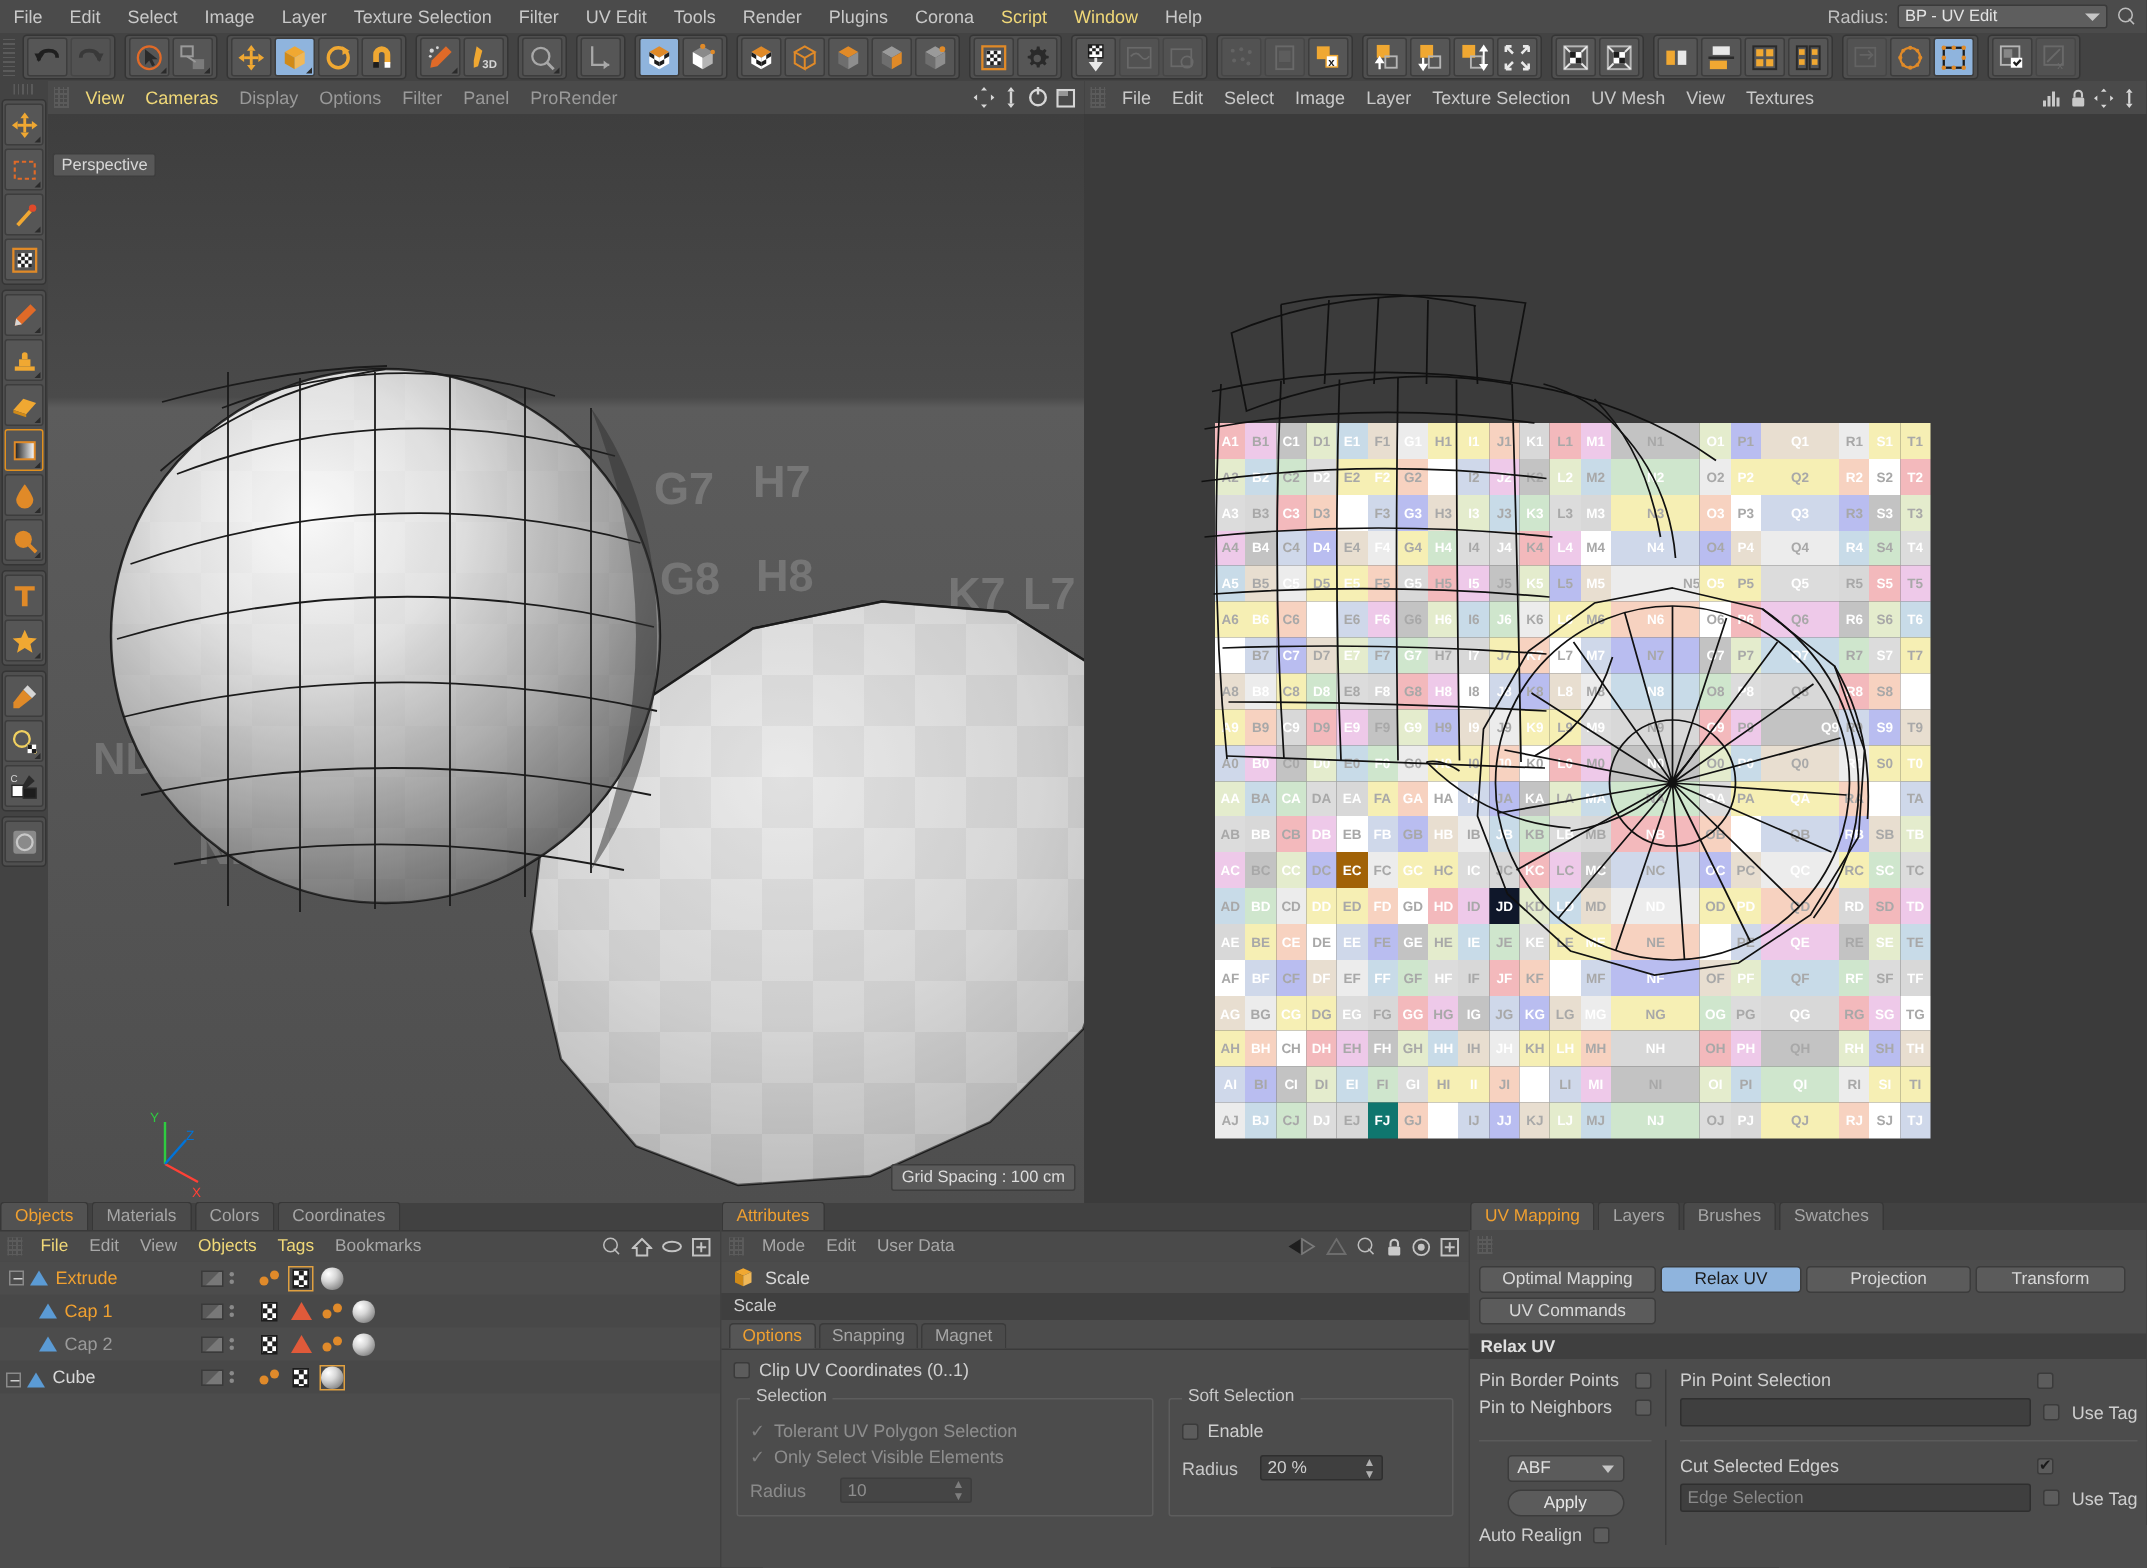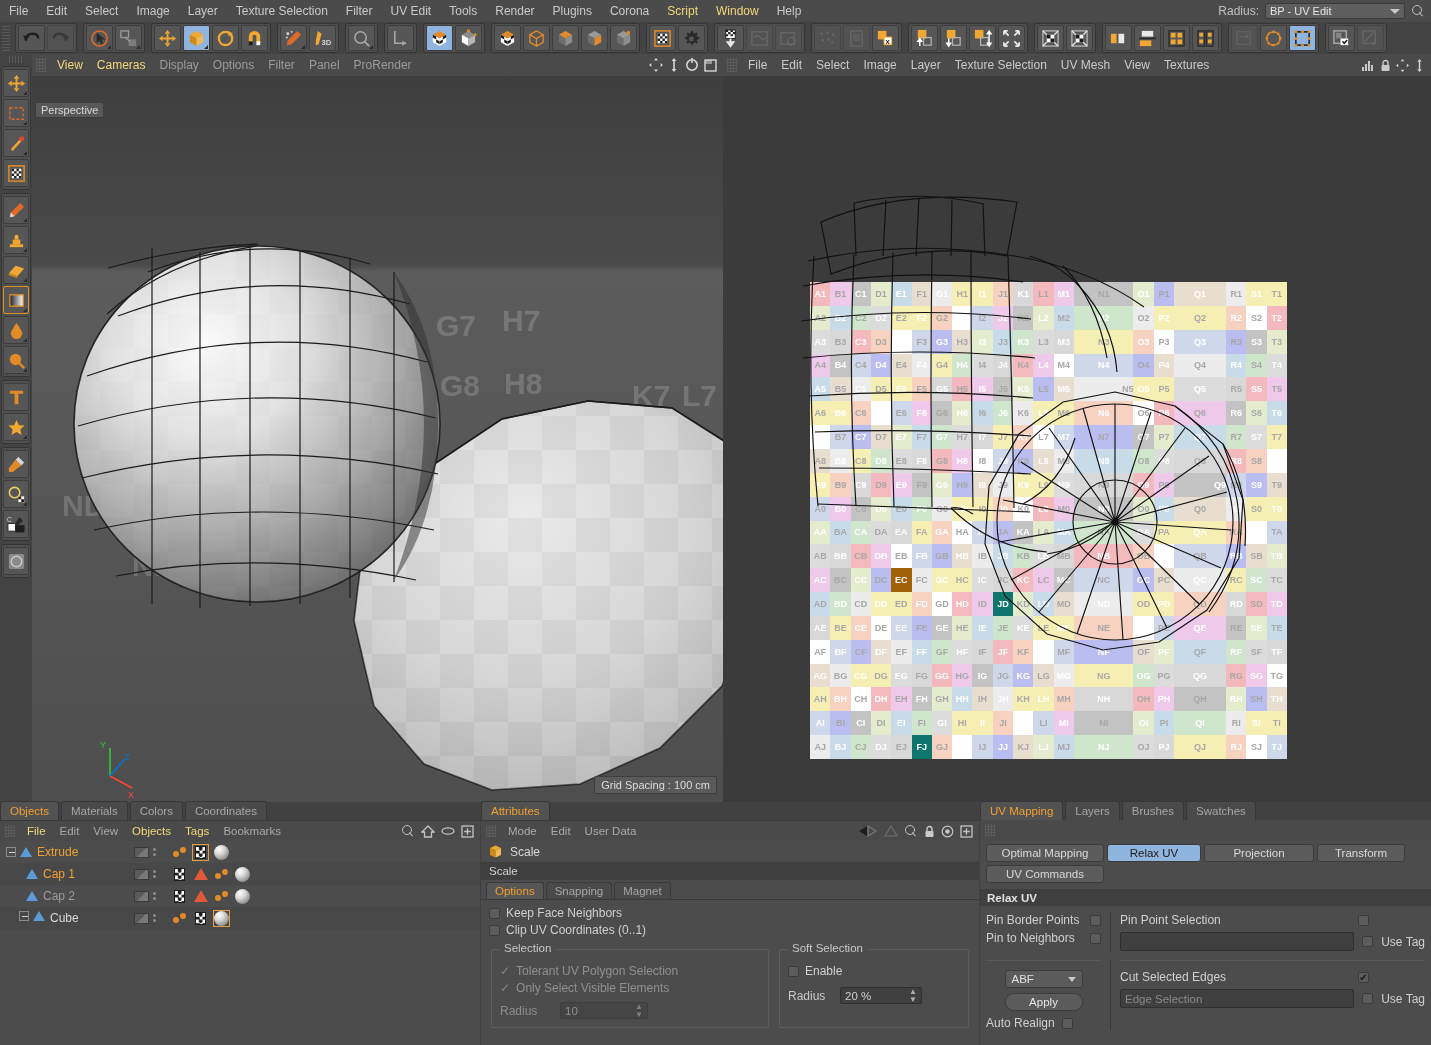--- a/index.html
+++ b/index.html
@@ -1188,21 +1188,21 @@
           <div class="cell" style="background: rgb(220, 220, 220); color: rgb(168, 168, 168);">TC</div>
           <div class="cell" style="background: rgb(200, 219, 232); color: rgb(168, 168, 168);">AD</div>
           <div class="cell" style="background: rgb(207, 230, 205); color: rgb(255, 255, 255);">BD</div>
           <div class="cell" style="background: rgb(236, 236, 236); color: rgb(168, 168, 168);">CD</div>
           <div class="cell" style="background: rgb(246, 239, 180); color: rgb(255, 255, 255);">DD</div>
           <div class="cell" style="background: rgb(246, 239, 180); color: rgb(168, 168, 168);">ED</div>
           <div class="cell" style="background: rgb(247, 210, 192); color: rgb(255, 255, 255);">FD</div>
           <div class="cell" style="background: rgb(255, 255, 255); color: rgb(168, 168, 168);">GD</div>
           <div class="cell" style="background: rgb(243, 185, 188); color: rgb(255, 255, 255);">HD</div>
           <div class="cell" style="background: rgb(238, 201, 233); color: rgb(168, 168, 168);">ID</div>
-          <div class="cell" style="background: #0f766e; color: rgb(255, 255, 255);">JD</div>
+          <div class="cell" style="background: #0f172a; color: rgb(255, 255, 255);">JD</div>
           <div class="cell" style="background: rgb(228, 236, 205); color: rgb(168, 168, 168);">KD</div>
           <div class="cell" style="background: rgb(200, 219, 232); color: rgb(255, 255, 255);">LD</div>
           <div class="cell" style="background: rgb(232, 222, 208); color: rgb(168, 168, 168);">MD</div>
           <div class="cell" style="background: rgb(236, 236, 236); color: rgb(255, 255, 255);">ND</div>
           <div class="cell" style="background: rgb(246, 239, 180); color: rgb(168, 168, 168);">OD</div>
           <div class="cell" style="background: rgb(246, 239, 180); color: rgb(255, 255, 255);">PD</div>
           <div class="cell" style="background: rgb(247, 210, 192); color: rgb(168, 168, 168);">QD</div>
           <div class="cell" style="background: rgb(216, 216, 216); color: rgb(255, 255, 255);">RD</div>
           <div class="cell" style="background: rgb(243, 185, 188); color: rgb(168, 168, 168);">SD</div>
           <div class="cell" style="background: rgb(238, 201, 233); color: rgb(255, 255, 255);">TD</div>
@@ -1486,21 +1486,21 @@
                 <span class="coldot"></span>
                 <span class="coldot" style="margin-bottom:4px;"></span>
               </span>
             </span>
             <span style="display: flex; align-items: center; justify-content: center; width: 17px; height: 17px; border: 1.5px solid transparent;">
               <span class="sphereicon"></span>
             </span>
           </div>
         </div>
         <div class="objrow alt">
-          <div style="display: flex; align-items: flex-start; width: 125px; padding-left: 19px;">
+          <div style="display: flex; align-items: flex-end; width: 125px; padding-left: 4px;">
             <span style="width: 10px; height: 10px; border: 1px solid rgb(138, 138, 138); margin-right: 4px; position: relative;">
               <span style="position:absolute;left:2px;top:4px;width:6px;height:1px;background:#cfcfcf;"></span>
             </span>
             <span class="triicon"></span>
             <span class="objname white">Cube</span>
           </div>
           <div style="display: flex; align-items: center; gap: 4px; width: 40px; justify-content: center;">
             <span style="width:15px;height:11px;background:linear-gradient(135deg,#5a5a5a 49%,#787878 51%);border:1px solid #3a3a3a;"></span>
             <span style="display:flex;flex-direction:column;gap:2px;">
               <span style="width:3px;height:3px;background:#8a8a8a;border-radius:50%;"></span>
@@ -1573,24 +1573,20 @@
     <div class="attr-body">
       <div class="subtabs" id="at-subtabs">
           <div class="stab act">Options</div>
           <div class="stab">Snapping</div>
           <div class="stab">Magnet</div>
         </div>
       <div style="border-top:1px solid #3a3a3a;padding-top:3px;">
         <div id="at-checks">
             <div class="chkrow">
               <span class="cbx"></span>
-              <span>Keep Face Neighbors</span>
-            </div>
-            <div class="chkrow">
-              <span class="cbx"></span>
               <span>Clip UV Coordinates (0..1)</span>
             </div>
           </div>
 
         <div style="display:flex;gap:10px;margin:12px 10px 0 10px;">
           <div class="fieldset" style="flex:1;">
             <span class="fslabel">Selection</span>
             <div class="chkrow grayed" style="margin-left:0;">
               <span class="tickgray">✓</span>
               <span>Tolerant UV Polygon Selection</span>
@@ -1638,21 +1634,21 @@
       <span class="grip" style="width:10px;height:12px;margin:0 5px;
         background:repeating-linear-gradient(0deg,#6a6a6a 0 1px,transparent 1px 3px),
                    repeating-linear-gradient(90deg,#6a6a6a 0 1px,transparent 1px 3px);opacity:.55;"></span>
     </div>
 
     <div class="uvm-body">
       <div class="modebtns" id="um-row1">
           <div class="mbtn" style="width: 118px;">Optimal Mapping</div>
           <div class="mbtn act" style="width: 94px;">Relax UV</div>
           <div class="mbtn" style="width: 110px;">Projection</div>
-          <div class="mbtn" style="width: 88px;">Transform</div>
+          <div class="mbtn" style="width: 100px;">Transform</div>
         </div>
       <div class="modebtns" id="um-row2" style="padding-top:3px;">
           <div class="mbtn" style="width: 118px;">UV Commands</div>
         </div>
 
       <div class="secthead">Relax UV</div>
 
       <div style="display:flex;padding:7px 6px 0 6px;">
         <div style="width:115px;">
           <div style="display:flex;align-items:center;margin-bottom:4px;">

